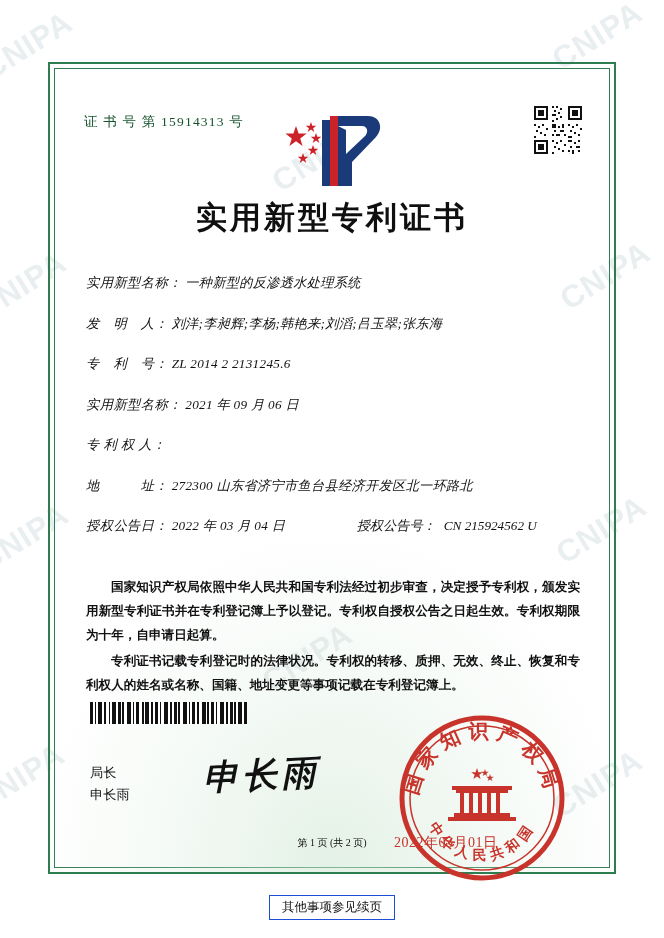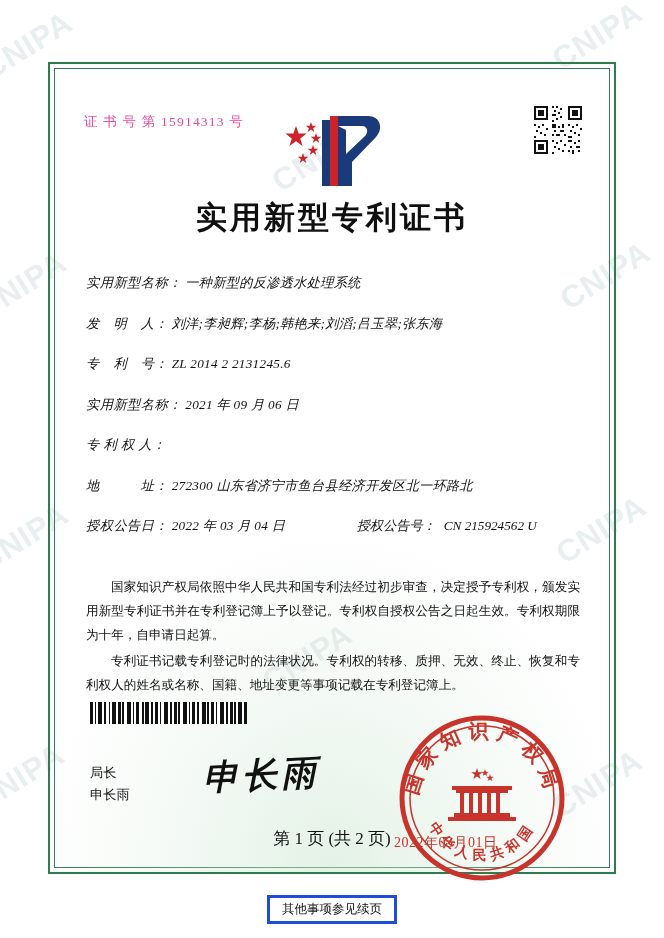--- a/index.html
+++ b/index.html
@@ -95,21 +95,21 @@
     height: 812px;
     z-index: 2;
   }
 
   .cert-no {
     position: absolute;
     left: 36px;
     top: 51px;
     font-size: 13.5px;
     letter-spacing: 1.2px;
-    color: #ec4899;
+    color: #14532d;
   }
 
   
   .qr {
     position: absolute;
     right: 34px;
     top: 44px;
     width: 48px;
     height: 48px;
   }
@@ -186,20 +186,21 @@
     right: 36px;
     top: 513px;
     font-size: 12.6px;
     line-height: 24px;
     color: #111;
     text-align: justify;
   }
   .paragraphs p {
     margin: 0 0 2px 0;
     text-indent: 25px;
+    font-weight: bold;
   }
 
   
   .barcode {
     position: absolute;
     left: 42px;
     top: 640px;
     width: 196px;
     height: 22px;
     display: flex;
@@ -252,35 +253,35 @@
     color: #c8342b;
     letter-spacing: 0.5px;
   }
 
   .page-no {
     position: absolute;
     left: 0;
     right: 0;
     bottom: 24px;
     text-align: center;
-    font-size: 17px;
+    font-size: 10px;
     color: #111;
   }
 
   .footer-note {
     position: absolute;
     left: 0;
     right: 0;
     top: 895px;
     text-align: center;
     z-index: 3;
   }
   .footer-note span {
     display: inline-block;
-    border: 3px solid #1d4ed8;
+    border: 1px solid #1d4ed8;
     padding: 3px 12px;
     font-size: 12.5px;
     color: #111;
     background: #ffffff;
   }
 </style>
 </head>
 <body>
 
 <div class="watermarks">

